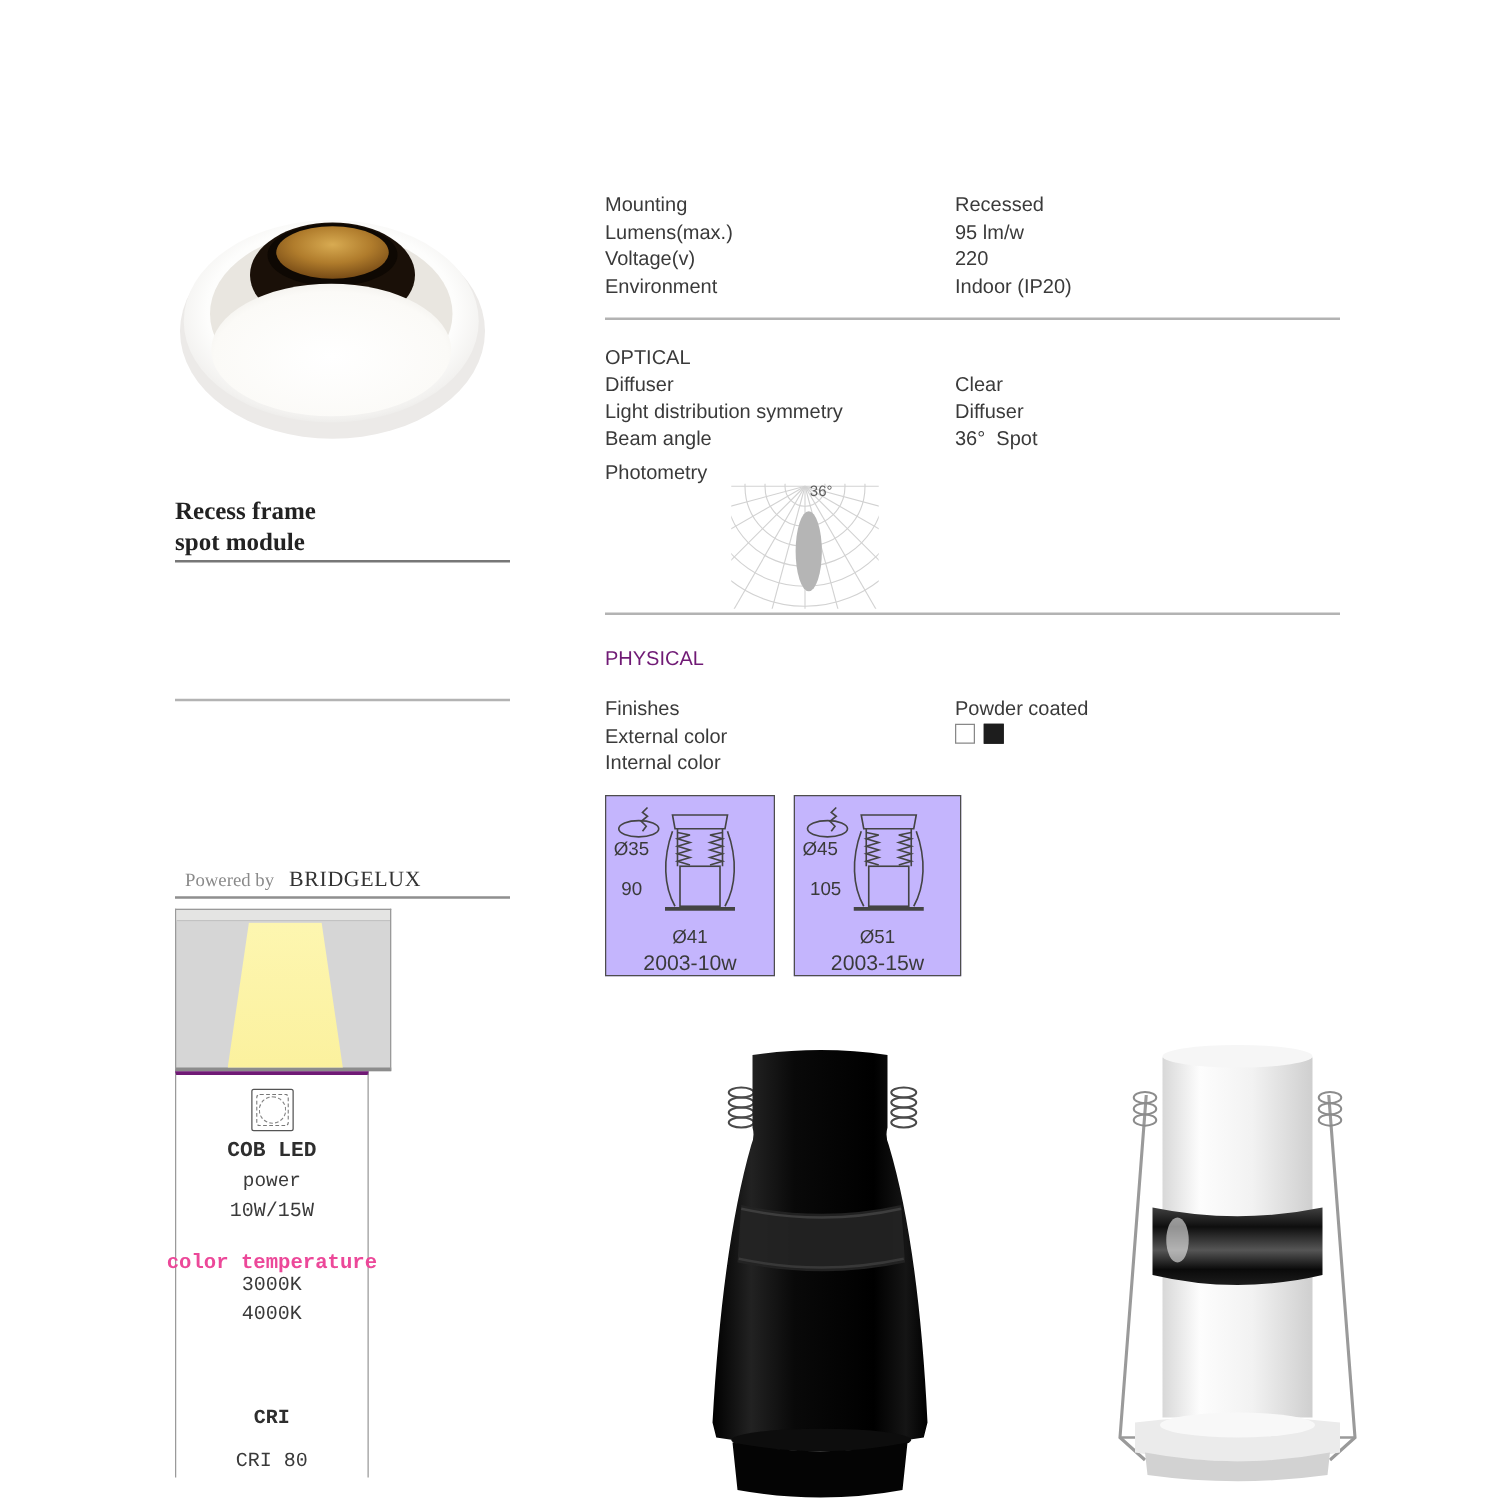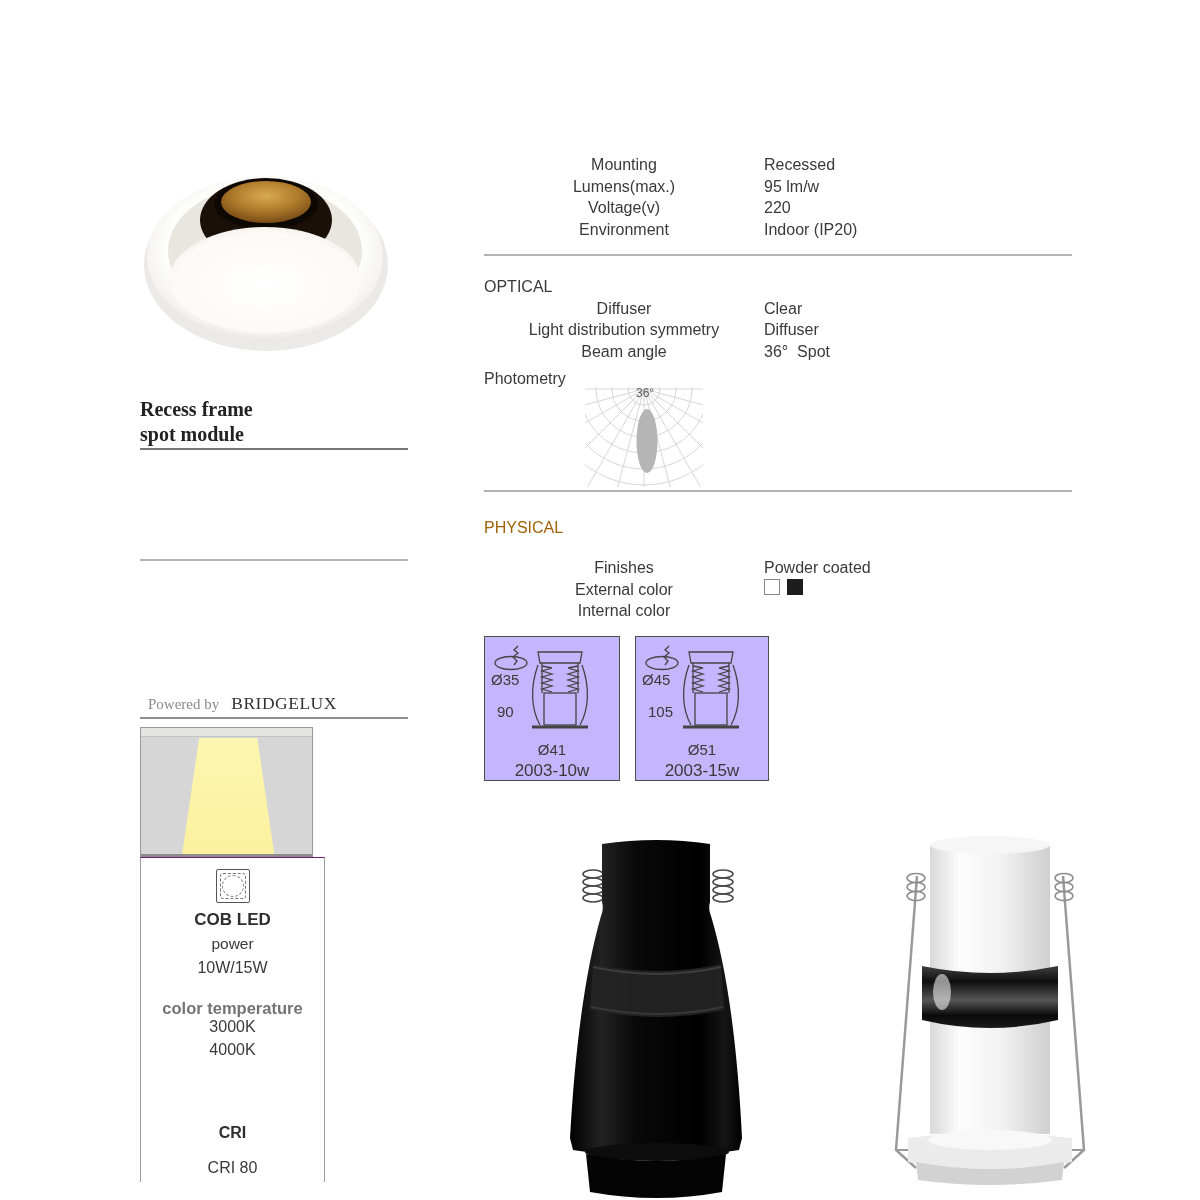--- a/index.html
+++ b/index.html
@@ -20,46 +20,46 @@
   .brand { font-family:"Liberation Serif", serif; font-size:17.5px; color:#333;
            letter-spacing:0.5px; margin-left:12px; }
 
   .beam-box { left:140px; top:727px; width:173px; height:130px;
               background:#d6d6d6; border:1px solid #9a9a9a; border-bottom:3px solid #8c8c8c; overflow:hidden; }
   .ceiling-strip { position:absolute; left:0; top:0; width:100%; height:9px;
                    background:#e4e4e3; border-bottom:1px solid #c2c2c2; }
   .beam-cone { position:absolute; left:0; top:10px; width:100%; height:117px;
                clip-path:polygon(34% 0%, 68% 0%, 78% 100%, 24% 100%); }
 
-  .info-box { left:140px; top:857px; width:185px; height:325px;
-              border-left:1px solid #9a9a9a; border-right:1px solid #9a9a9a; border-top:1px solid #701a75;
-              display:flex; flex-direction:column; align-items:center; text-align:center; }
+  .info-box { left:140px; top:857px; width:155px; height:325px;
+              border-left:1px solid #9a9a9a; border-right:1px solid #9a9a9a; border-top:3px solid #701a75;
+              display:flex; flex-direction:column; align-items:center; text-align:center;font-family:Liberation Mono, monospace; }
   .cob-icon { margin-top:11px; width:34px; height:34px; border:1.5px solid #555;
               border-radius:2px; position:relative; }
   .cob-icon .dsq { position:absolute; left:3px; top:3px; right:3px; bottom:3px;
                    border:1px dashed #777; border-radius:3px; }
   .cob-icon .dcr { position:absolute; left:5px; top:5px; right:5px; bottom:5px;
                    border:1px dashed #888; border-radius:50%; }
   .cob-title { margin-top:7px; font-size:17px; font-weight:bold; color:#2e2e2e; }
   .cob-sub { margin-top:5px; font-size:15.5px; }
   .cob-val { margin-top:6px; font-size:16px; }
-  .ct-label { margin-top:22px; font-size:16.5px; font-weight:bold; color:#737373; white-space:nowrap;text-align:center; }
+  .ct-label { margin-top:22px; font-size:16.5px; font-weight:bold; color:#ec4899; white-space:nowrap;text-align:center; }
   .ct-v1 { font-size:16px; }
   .ct-v2 { margin-top:5px; font-size:16px; }
   .cri-label { margin-top:65px; font-size:16px; font-weight:bold; color:#2e2e2e; }
   .cri-val { margin-top:17px; font-size:16px; }
 
   
   .spec-block { left:484px; width:590px; font-size:16px; line-height:21.5px; }
   .spec-row { display:flex; }
-  .spec-row .l { width:280px;text-align:center; }
+  .spec-row .l { width:280px; }
   .spec-row .v { white-space:pre; }
-  .sec-header { left:484px; font-size:16px; color:#a16207; }
+  .sec-header { left:484px; font-size:16px; color:#701a75; }
   .photometry-label { left:484px; top:370px; font-size:16px; }
-  .angle-label { left:636px; top:386px; width:30px; text-align:left;
+  .angle-label { left:636px; top:386px; width:30px; text-align:right;
                  font-size:12px; color:#5d5d5d; }
 
   .swatch-row { left:764px; top:579px; display:flex; gap:7px; }
   .swatch { width:16px; height:16px; border:1.5px solid #888; }
   .swatch.dark { border:1px solid #1d1d1d; }
 
   
   .dim-box { border:1px solid #4d4d4d; background:#c4b5fd; }
   .dim-box .cutout { position:absolute; left:6px; top:34px; font-size:15px; }
   .dim-box .hgt { position:absolute; left:12px; top:66px; font-size:15px; }

